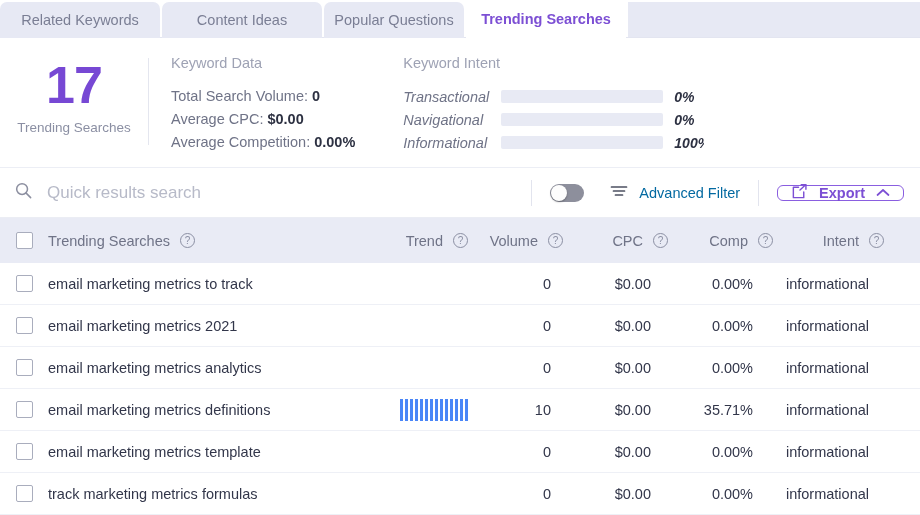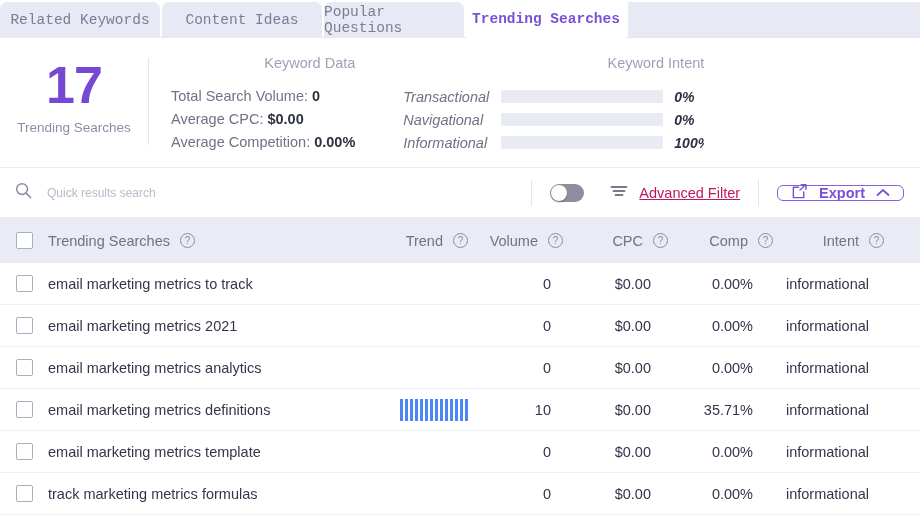--- a/index.html
+++ b/index.html
@@ -31,21 +31,20 @@
     background: #e7e9f4;
     border-radius: 7px 7px 0 0;
     display: flex;
     align-items: center;
     justify-content: center;
     font-size: 14.5px;
     color: #7a7e94;
     cursor: pointer;
     position: relative;
     z-index: 1;
-    font-family: Liberation Mono, monospace;
   }
   .tab.t0 { width: 160px; }
   .tab.t1 { width: 160px; }
   .tab.t2 { width: 140px; }
   .tab.t3 {
     width: 160px;
     height: 38px;
     background: #ffffff;
     color: #7c4fd4;
     font-weight: bold;
@@ -84,21 +83,20 @@
     background: #e4e6ef;
     margin: 8px 0 22px 0;
   }
   .panel {
     padding: 5px 0 0 22px;
   }
   .panel-title {
     font-size: 14.5px;
     color: #9ea2b4;
     margin-bottom: 14px;
-    text-align: right;
   }
   .kd-row {
     font-size: 14.5px;
     color: #6f7387;
     line-height: 23px;
     white-space: nowrap;
   }
   .kd-row b { color: #2d3142; font-weight: bold; margin-left: 4px; }
 
   .intent-panel { padding-left: 48px; }
@@ -131,21 +129,21 @@
     align-items: center;
     padding: 0 16px 0 14px;
     background: #ffffff;
     border-bottom: 1px solid #ebedf4;
   }
   .search-wrap { display: flex; align-items: center; flex: 1; }
   .search-input {
     border: none;
     outline: none;
     font-family: "Liberation Sans", sans-serif;
-    font-size: 12px;
+    font-size: 17px;
     color: #1d4ed8;
     width: 290px;
     margin-left: 14px;
     background: transparent;
   }
   .search-input::placeholder { color: #b7bac8; }
   .tb-divider { width: 1px; height: 26px; background: #e2e4ee; margin: 0 18px 0 4px; }
   .toggle {
     width: 34px; height: 18px;
     background: #8d8f9c;
@@ -159,23 +157,22 @@
     top: 1px; left: 1px;
     width: 16px; height: 16px;
     border-radius: 50%;
     background: #fdfdfd;
     box-shadow: 0 1px 2px rgba(0,0,0,.3);
   }
   .adv-filter {
     display: flex; align-items: center;
     margin-left: 26px;
     font-size: 14.5px;
-    color: #be185d;
-    cursor: pointer;
-    text-decoration: underline;
+    color: #0369a1;
+    cursor: pointer;
   }
   .adv-filter .flt-icon { margin-right: 11px; }
   .tb-divider2 { width: 1px; height: 26px; background: #e2e4ee; margin: 0 18px; }
   .btn {
     display: flex; align-items: center;
     height: 16px;
     border-radius: 6px;
     font-size: 14.5px;
     cursor: pointer;
     white-space: nowrap;

